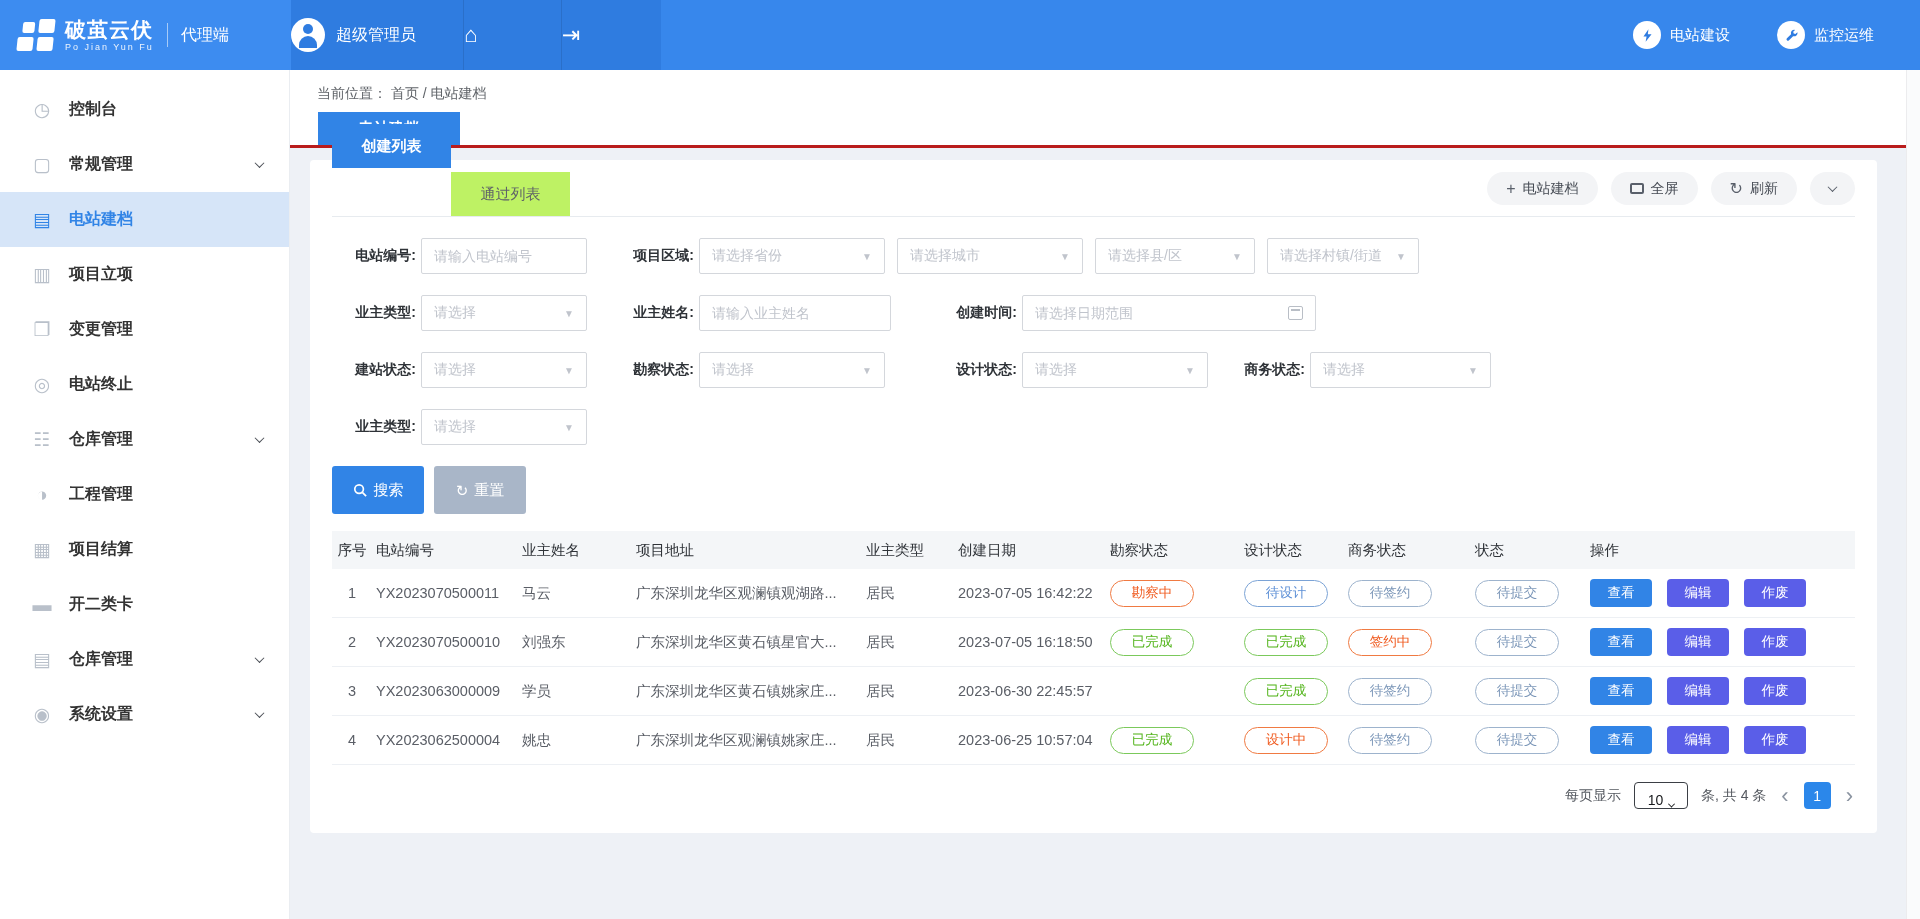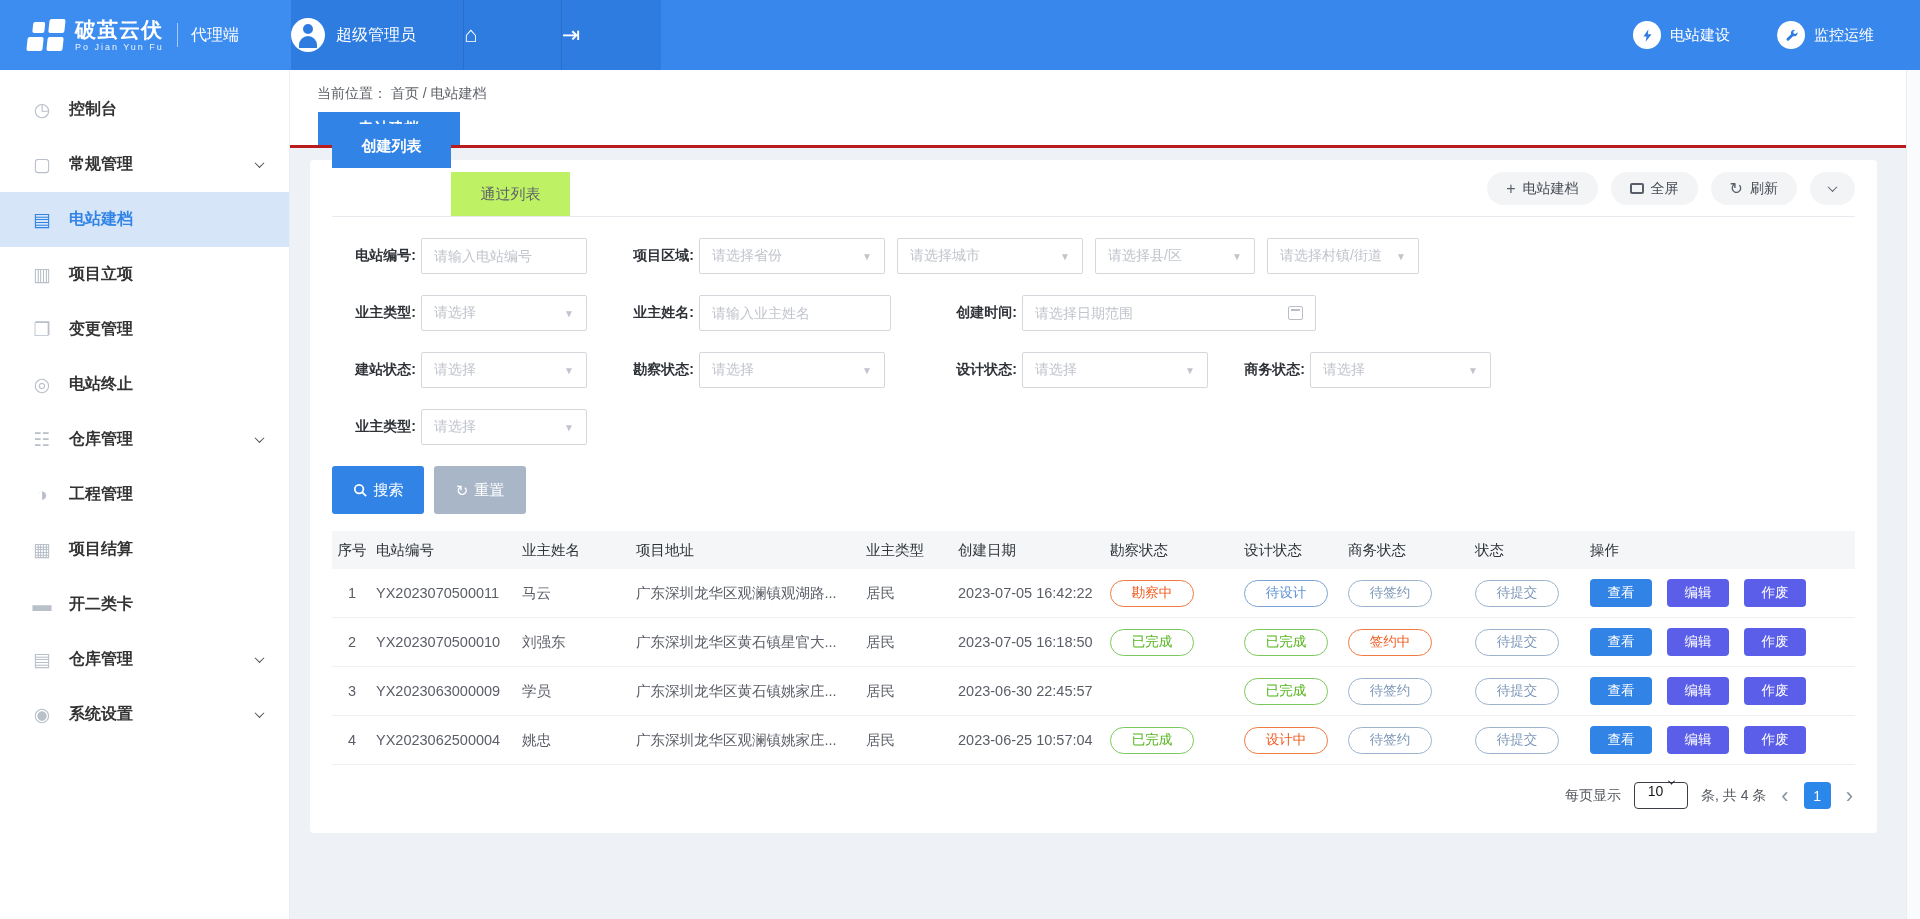--- a/index.html
+++ b/index.html
@@ -2,21 +2,21 @@
 <html><head>
 <meta charset="utf-8">
 <style>
   * { margin:0; padding:0; box-sizing:border-box; }
   html,body { width:1920px; height:919px; }
   body { font-family:"Liberation Sans","DejaVu Sans",sans-serif; background:#eef1f6; overflow:hidden; }
   .app { position:relative; width:1920px; height:919px; background:#eef1f6; }
 
   
   .header { position:absolute; top:0; left:0; width:1920px; height:70px; background:#3787ec; display:flex; align-items:stretch; z-index:5; }
-  .brand { width:291px; background:#3d8cf0; display:flex; align-items:center; padding-left:28px; }
+  .brand { width:291px; background:#3d8cf0; display:flex; align-items:center; padding-left:18px; }
   .logo { display:grid; grid-template-columns:16px 16px; grid-template-rows:14px 14px; gap:4px; transform:skewX(-6deg); margin-right:11px; }
   .logo i { background:#fff; border-radius:2px; display:block; }
   .logo i.small { width:12px; height:11px; margin-left:4px; margin-top:3px; }
   .brand-text { display:flex; flex-direction:column; line-height:1.1; }
   .brand-name { color:#fff; font-size:21px; font-weight:700; letter-spacing:1px; }
   .brand-sub { color:rgba(255,255,255,.9); font-size:9px; letter-spacing:2px; margin-top:2px; }
   .portal { color:#fff; font-size:16px; border-left:1px solid rgba(255,255,255,.55); padding-left:13px; margin-left:13px; height:24px; line-height:24px; }
   .user-strip { display:flex; background:#2f7ce0; }
   .u-sec { display:flex; align-items:center; justify-content:flex-start; }
   .u-user { width:172px; }
@@ -90,21 +90,21 @@
   .pill.green  { color:#52b41a; border-color:#7bc95b; }
   .pill.wait   { color:#5c8fd6; border-color:#7ba3d6; }
   .pill.slate  { color:#7b96b8; border-color:#9db3cd; }
   .acts { display:flex; gap:15px; }
   .act-btn { width:62px; height:28px; border:0; border-radius:4px; color:#fff; font-size:13.5px; cursor:pointer; font-family:inherit; }
   .act-view { background:#3184e6; }
   .act-edit, .act-void { background:#5a5ee8; }
 
   
   .pag { display:flex; justify-content:flex-end; align-items:center; margin-top:17px; gap:13px; color:#54585f; font-size:14px; }
-  .pselect { width:54px; height:27px; border:1.5px solid #3b3f45; border-radius:4px; display:flex; align-items:flex-start; justify-content:center; gap:6px; color:#16181b; cursor:pointer; background:#fff; }
+  .pselect { width:54px; height:27px; border:1.5px solid #3b3f45; border-radius:4px; display:flex; align-items:flex-end; justify-content:center; gap:6px; color:#16181b; cursor:pointer; background:#fff; }
   .pselect .chev { width:5px; height:5px; border-color:#16181b; margin-top:-3px; }
   .pnav { font-size:22px; color:#8a93a0; line-height:1; cursor:pointer; padding:0 2px; }
   .ppage { width:27px; height:27px; border-radius:4px; background:#2b87ea; color:#fff; display:flex; align-items:center; justify-content:center; font-size:14px; cursor:pointer; }
 
   .scrollbar { position:absolute; right:0; top:70px; width:14px; height:849px; background:#fafbfc; border-left:1px solid #ececee; }
 </style>
 </head>
 <body>
 
 <div class="app">

